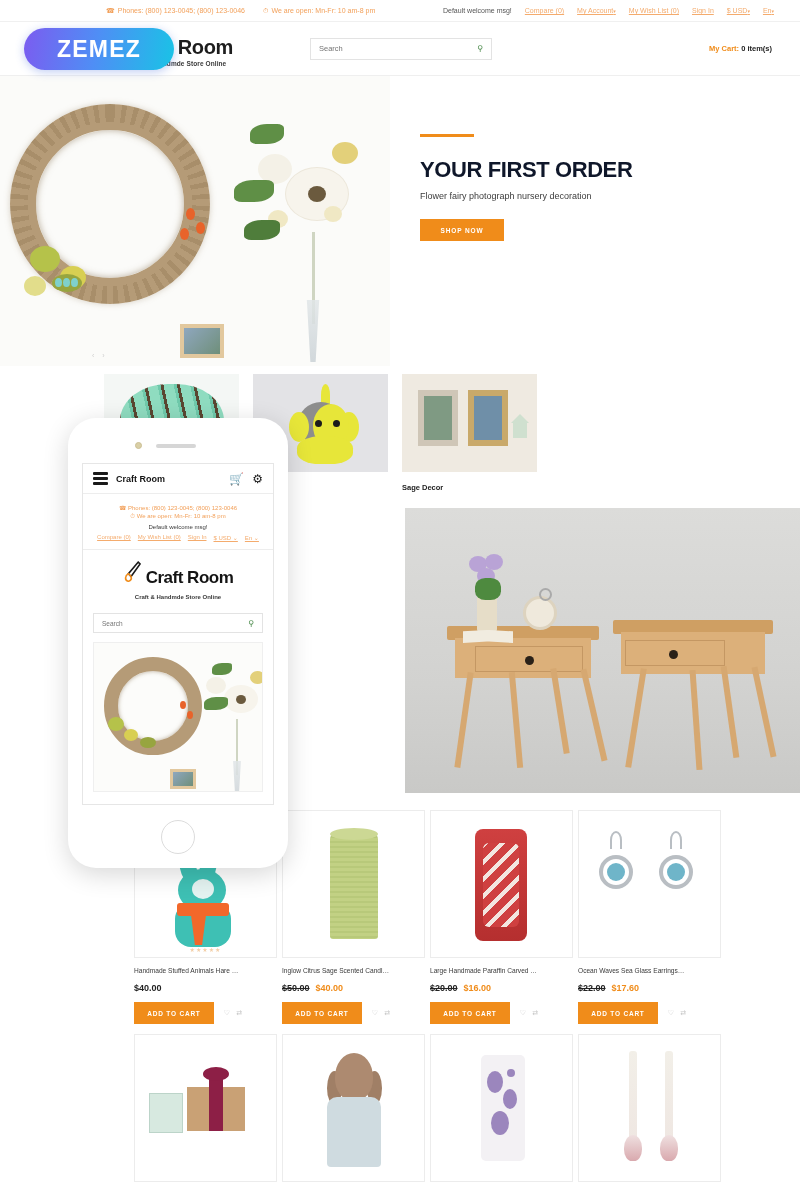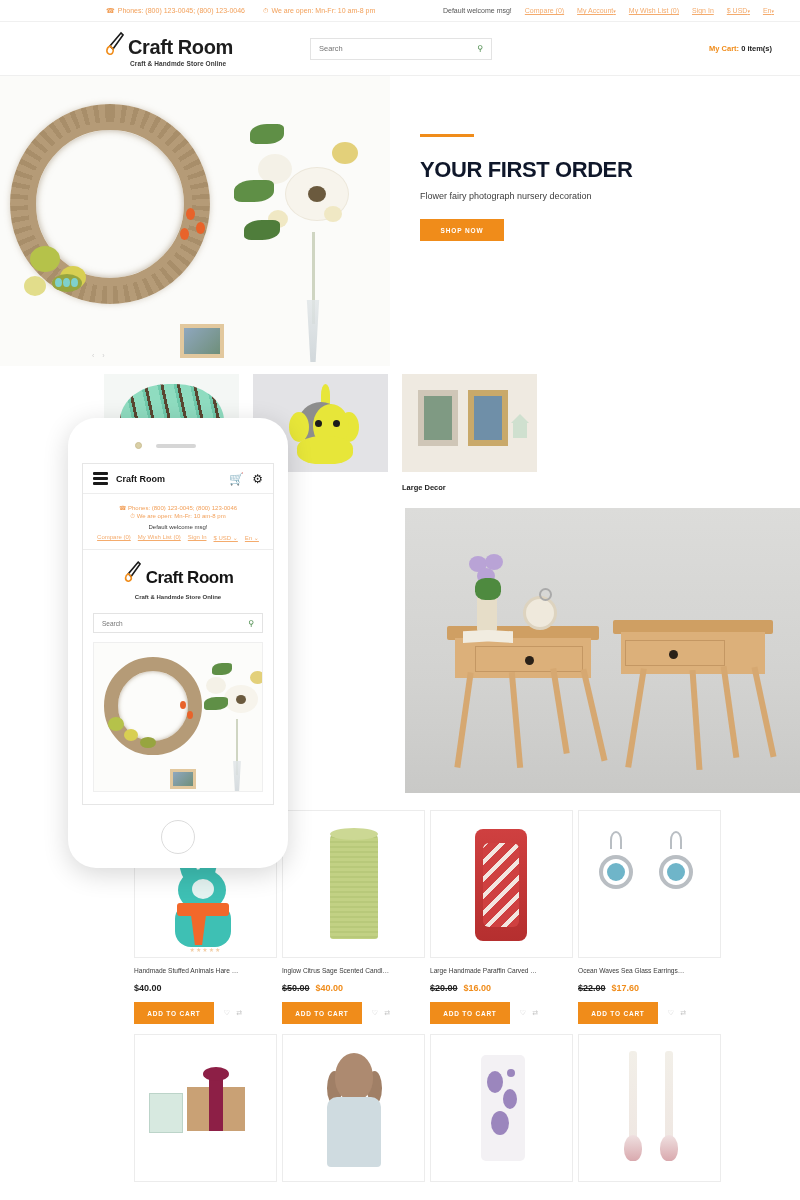--- a/index.html
+++ b/index.html
@@ -341,21 +341,21 @@
       <div class="cat-lbl">Children</div>
     </div>
     <div class="cat">
       <div class="cat-img">
         <div class="frames">
           <div class="fr" style="left:16px"></div>
           <div class="fr gold" style="left:66px"></div>
           <div class="house"></div>
         </div>
       </div>
-      <div class="cat-lbl">Large Decor</div>
+      <div class="cat-lbl">Sage Decor</div>
     </div>
   </div>
 
   <div class="midrow">
     <div class="newitems">NEW ITEMS</div>
     <div class="banner">
       <div class="bnr-bg"></div>
       <div class="tbl" style="left:42px;top:118px;width:152px;height:50px;">
         <div class="top" style="left:0;top:0;width:152px;height:14px;"></div>
         <div class="front" style="left:8px;top:12px;width:136px;height:40px;"></div>
@@ -593,14 +593,17 @@
           <div class="p-vase"></div>
         </div>
         <div class="p-frame">
             <i></i>
           </div>
       </div>
     </div>
     <div class="home"></div>
   </div>
 
+  <div class="zemez">
+    <span>ZEMEZ</span>
+  </div>
 
 </div>
 
 </body></html>

